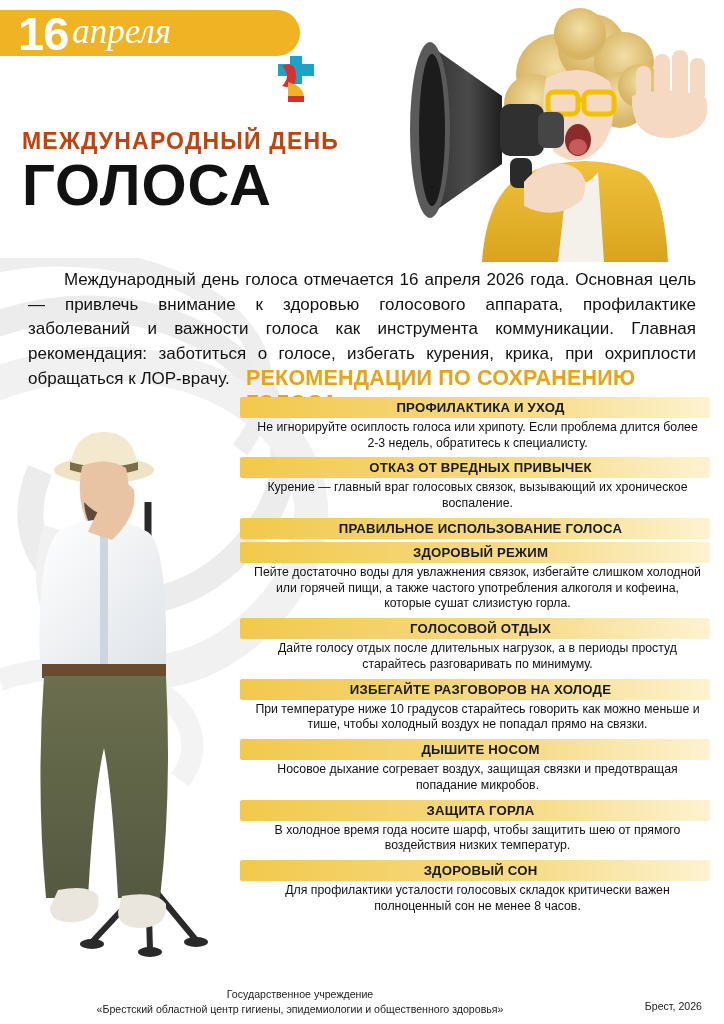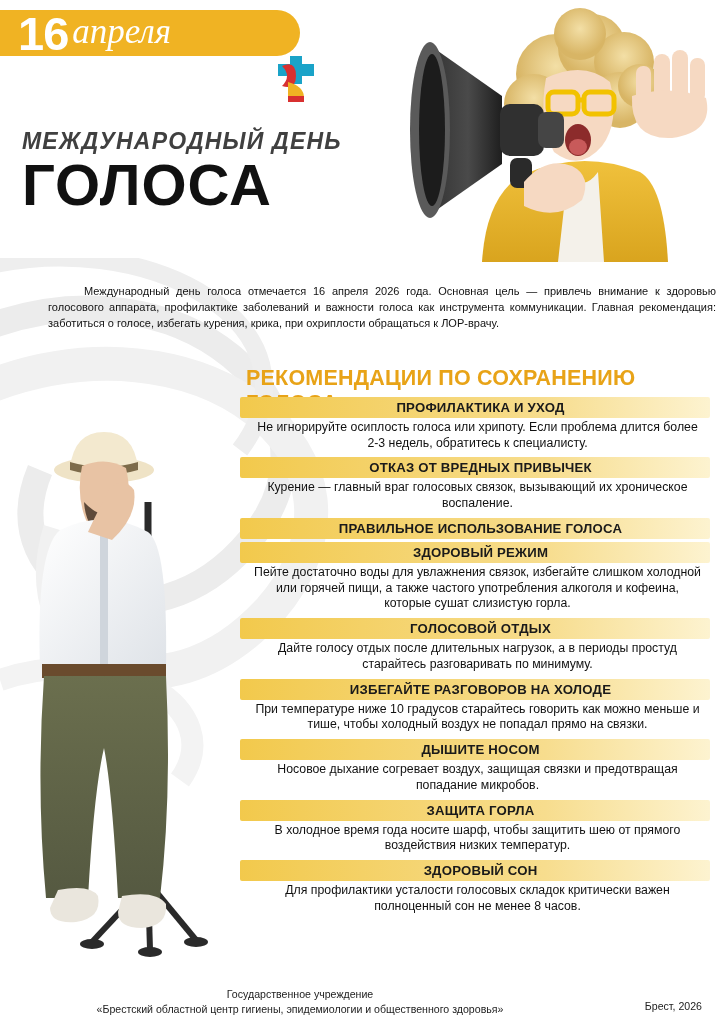--- a/index.html
+++ b/index.html
@@ -70,23 +70,22 @@
   }
 
   .title-block {
     position: absolute;
     left: 22px; top: 128px;
     z-index: 6;
   }
   .title-small {
     font-size: 23px;
     font-weight: bold;
-    color: #404040;
+    color: #c2410c;
     letter-spacing: 1.2px;
-    font-style: italic;
   }
   .title-big {
     font-size: 58px;
     font-weight: bold;
     color: #111111;
     letter-spacing: 1px;
     line-height: 0.98;
     margin-top: 2px;
   }
 
@@ -103,29 +102,28 @@
     position: absolute;
     right: 0; top: 0;
     width: 400px; height: 262px;
     z-index: 4;
     overflow: hidden;
   }
 
   
   .intro {
     position: absolute;
-    left: 28px; top: 284px;
+    left: 28px; top: 268px;
     width: 668px;
-    font-size: 11px;
+    font-size: 17px;
     line-height: 1.45;
     color: #111;
     text-align: justify;
     z-index: 5;
     text-indent: 36px;
-    margin-left: 20px;
   }
 
   
   .rec-title {
     position: absolute;
     left: 246px; top: 366px;
     width: 462px;
     font-size: 21.5px;
     font-weight: bold;
     color: #e8a317;

